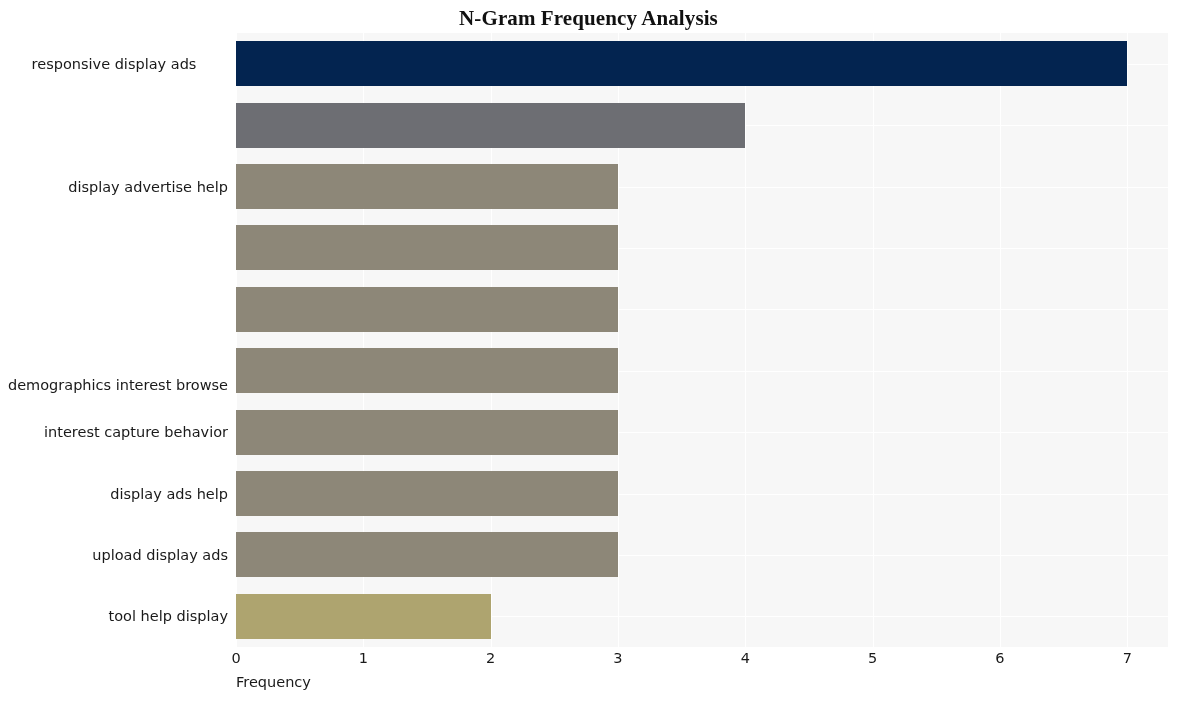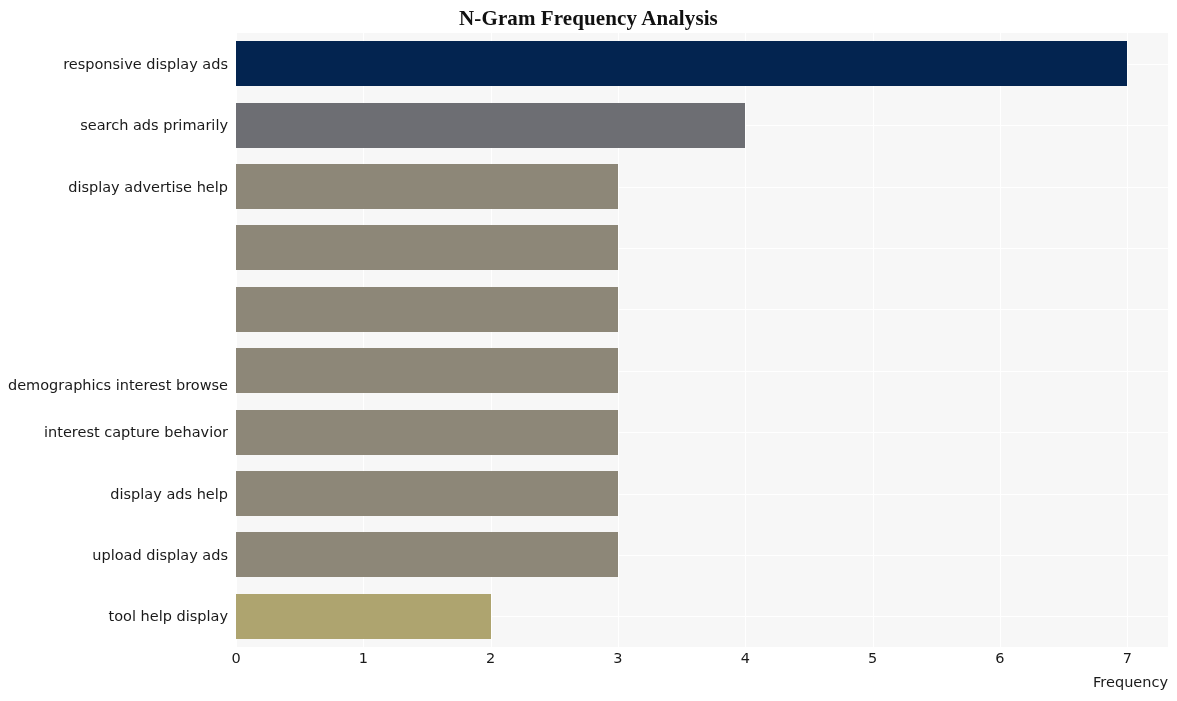--- a/index.html
+++ b/index.html
@@ -91,21 +91,21 @@
     font-size: 14.5px;
     color: #1a1a1a;
     transform: translateX(-50%);
     white-space: nowrap;
   }
   #x-axis-title {
     position: absolute;
     left: 236px;
     top: 674px;
     width: 932px;
-    text-align: right;
+    text-align: left;
     font-size: 14.5px;
     color: #1a1a1a;
   }
 </style>
 </head>
 <body>
 
 <div id="figure">
 
   <div id="chart-title">N-Gram Frequency Analysis</div>
@@ -139,22 +139,21 @@
         <div class="bar" title="display ads typically: 3" style="top: 254px; height: 45px; width: 382px; background: rgb(141, 135, 120);"></div>
         <div class="bar" title="demographics interest browse: 3" style="top: 315px; height: 45px; width: 382px; background: rgb(141, 135, 120);"></div>
         <div class="bar" title="interest browse behavior: 3" style="top: 377px; height: 45px; width: 382px; background: rgb(141, 135, 120);"></div>
         <div class="bar" title="display ads help: 3" style="top: 438px; height: 45px; width: 382px; background: rgb(141, 135, 120);"></div>
         <div class="bar" title="upload display ads: 3" style="top: 499px; height: 45px; width: 382px; background: rgb(141, 135, 120);"></div>
         <div class="bar" title="tool help display: 2" style="top: 561px; height: 45px; width: 255px; background: rgb(174, 164, 111);"></div>
       </div>
   </div>
 
   <div id="y-tick-labels">
-      <div class="y-tick-label" style="top: 31px;">responsive display ads</div>
-      <div class="y-tick-label" style="top: 92px;">search ads primarily</div>
+      <div class="y-tick-label" style="top: 31px; text-align: center;">responsive display ads</div>
       <div class="y-tick-label" style="top: 154px;">display advertise help</div>
       <div class="y-tick-label" style="top: 352px; text-align: right;">demographics interest browse</div>
       <div class="y-tick-label" style="top: 399px;">interest capture behavior</div>
       <div class="y-tick-label" style="top: 522px;">upload display ads</div>
       <div class="y-tick-label" style="top: 461px;">display ads help</div>
       <div class="y-tick-label" style="top: 583px;">tool help display</div>
     </div>
 
   <div id="x-tick-labels">
       <div class="x-tick-label" style="left: 0px;">0</div>

